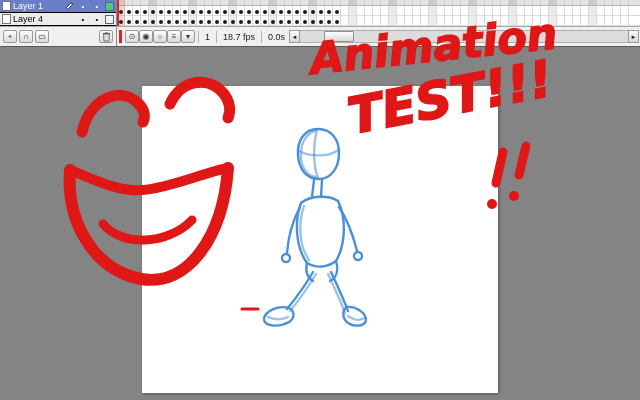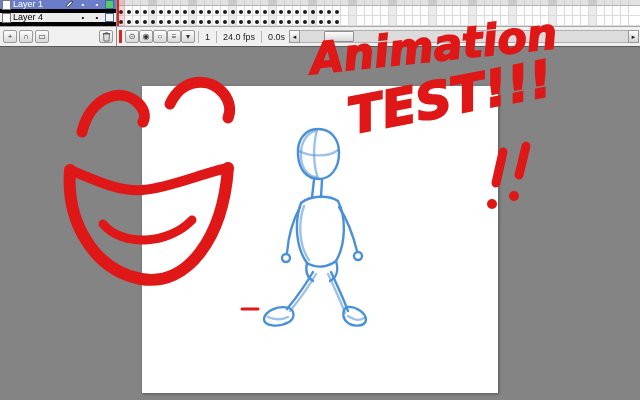--- a/index.html
+++ b/index.html
@@ -15,21 +15,21 @@
     position:absolute; top:0; left:0; width:640px; height:47px;
     background:#f0f0f0; border-bottom:1px solid #5a5a5a; z-index:5;
     display:flex; flex-direction:column;
   }
   .tl-top { display:flex; height:27px; }
 
   .layers { width:117px; border-right:1px solid #8a8a8a; background:#e9e9e9; }
   .layer-row {
     height:13px; display:flex; align-items:center; gap:2px;
     font-size:9px; padding:0 2px; background:#ececec;
-    border-bottom:4px solid #000000; color:#000; white-space:nowrap;
+    border-bottom:1px solid #000000; color:#000; white-space:nowrap;
   }
   .layer-row.selected { background:var(--sel,#6b7cc8); color:#fff; }
   .layer-doc {
     width:9px; height:10px; background:#fff; border:1px solid #777; flex:none;
   }
   .layer-name { flex:1; overflow:hidden; line-height:11px; }
   .col { width:12px; text-align:center; flex:none; font-size:8px; line-height:11px; }
   .swatch { width:9px; height:9px; border:1px solid #3b6ea5; flex:none; background:#fff; }
 
   .frames { flex:1; position:relative; background:#fff; overflow:hidden; }
@@ -444,21 +444,21 @@
 
     <span class="redtick"></span>
     <span class="mini-btn">⊙</span>
     <span class="mini-btn">◉</span>
     <span class="mini-btn">○</span>
     <span class="mini-btn">≡</span>
     <span class="mini-btn">▾</span>
     <span class="sep"></span>
     <span class="val">1</span>
     <span class="sep"></span>
-    <span class="val">24.0 fps</span>
+    <span class="val">18.7 fps</span>
     <span class="sep"></span>
     <span class="val">0.0s</span>
     <div class="scroll">
       <span class="sbtn">◄</span>
       <span class="track">
         <span class="thumb"></span>
       </span>
       <span class="sbtn">►</span>
     </div>
   </div>

